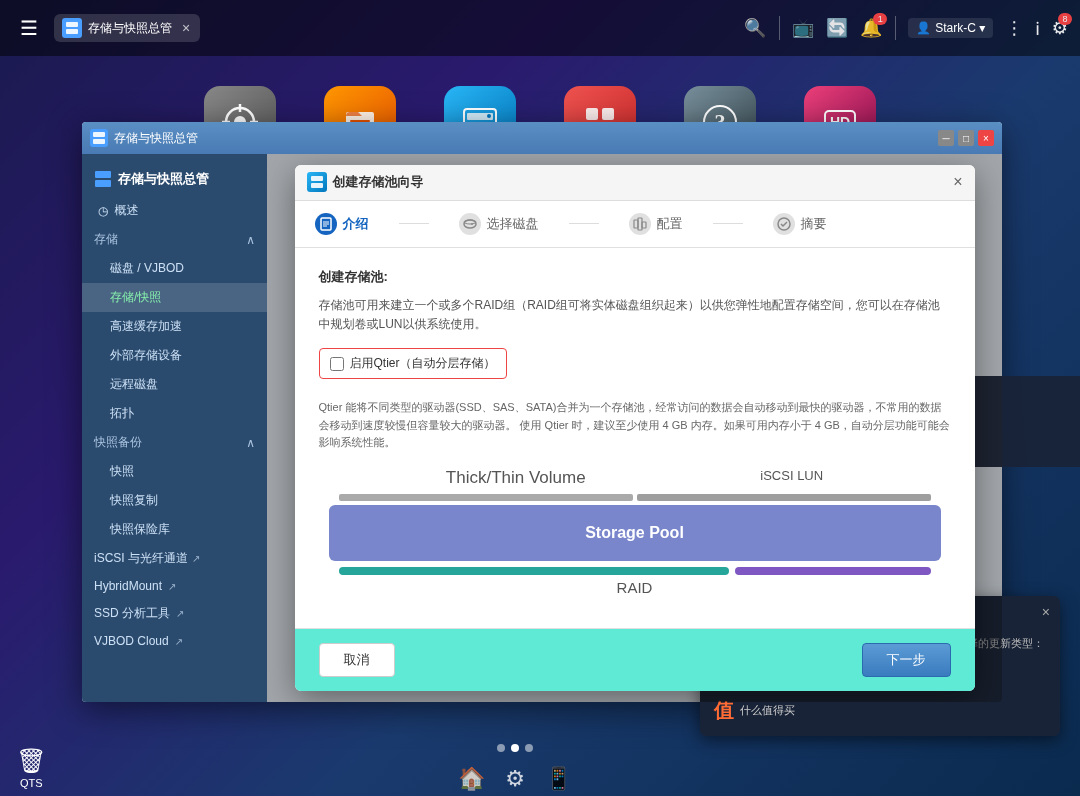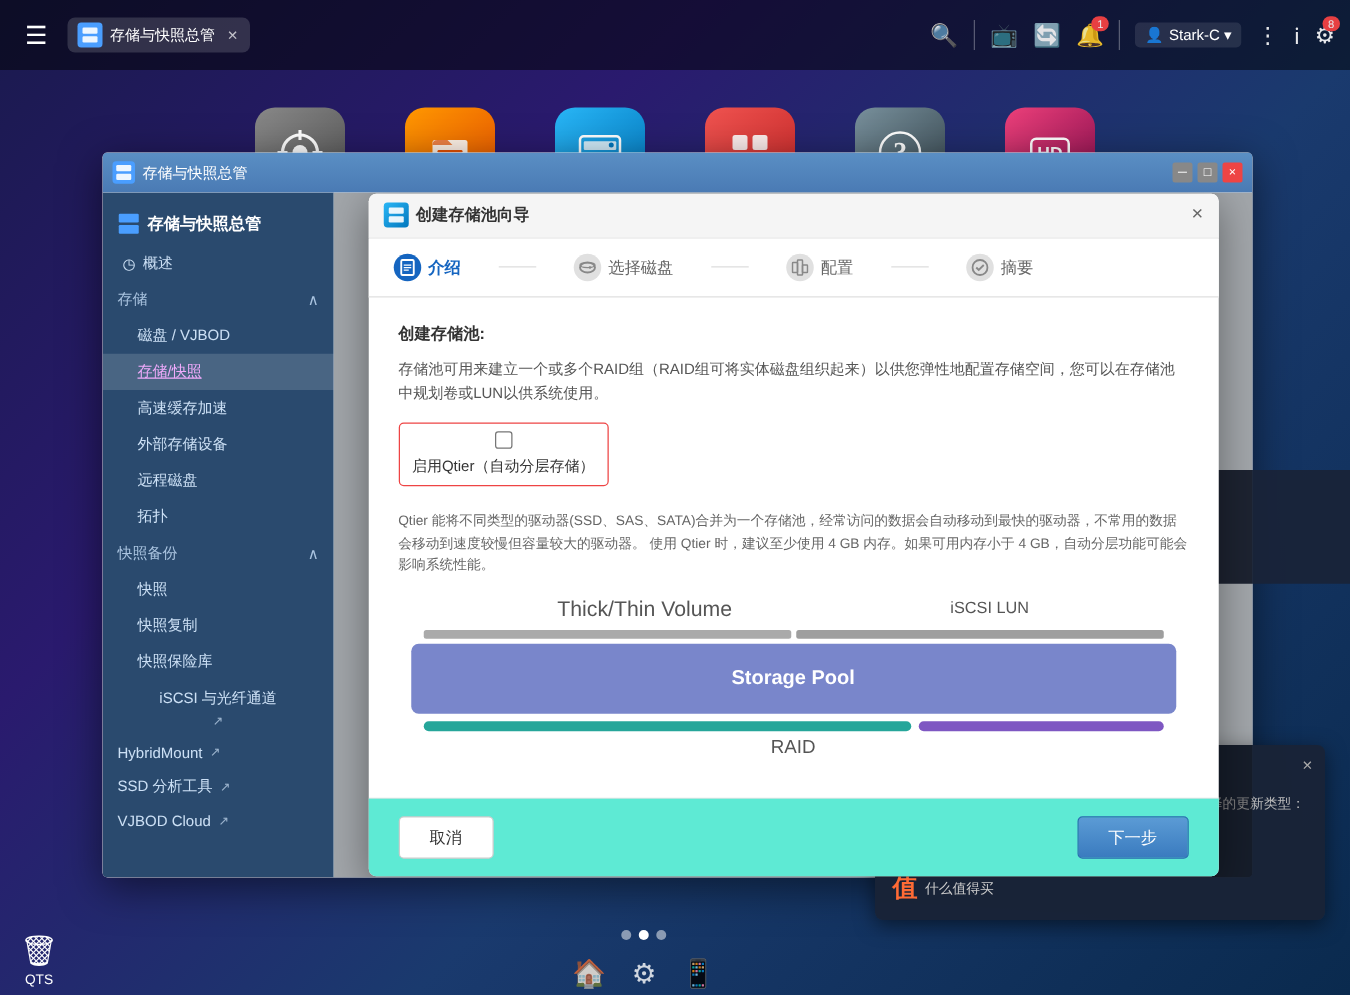--- a/index.html
+++ b/index.html
@@ -240,21 +240,21 @@
       font-size: 12px;
       color: #aac4e0;
       cursor: pointer;
     }
     .sidebar-item {
       padding: 6px 12px 6px 28px;
       font-size: 12px;
       color: #cce0f5;
       cursor: pointer;
     }
-    .sidebar-item.active { background: rgba(255,255,255,0.15); color: #f0abfc; text-decoration: underline; }
+    .sidebar-item.active { background: rgba(255,255,255,0.15); color: #86efac; }
     .sidebar-item-main {
       padding: 6px 12px 6px 16px;
       font-size: 12px;
       color: #cce0f5;
       cursor: pointer;
       display: flex;
       align-items: center;
       gap: 6px;
     }
 
@@ -380,21 +380,20 @@
     .qtier-row {
       display: flex;
       align-items: center;
       gap: 6px;
       border: 1.5px solid #e44;
       border-radius: 4px;
       padding: 6px 10px;
       display: inline-flex;
       margin-bottom: 20px;
       cursor: pointer;
-      flex-direction: column;
     }
     .qtier-row input[type="checkbox"] {
       width: 14px;
       height: 14px;
       cursor: pointer;
     }
     .qtier-label {
       font-size: 12px;
       color: #333;
     }
@@ -722,21 +721,21 @@
         <div class="sidebar-item">拓扑</div>
 
         <div class="sidebar-section-title">
           <span>快照备份</span>
           <span>∧</span>
         </div>
         <div class="sidebar-item">快照</div>
         <div class="sidebar-item">快照复制</div>
         <div class="sidebar-item">快照保险库</div>
 
-        <div class="sidebar-item-main" style="padding-left:12px;gap:4px;flex-direction:column;">
+        <div class="sidebar-item-main" style="padding-left:12px;gap:4px;">
           <span>iSCSI 与光纤通道</span>
           <span style="font-size:10px;opacity:0.7;">↗</span>
         </div>
         <div class="sidebar-item-main" style="padding-left:12px;">
           <span>HybridMount</span>
           <span style="font-size:10px;opacity:0.7;">↗</span>
         </div>
         <div class="sidebar-item-main" style="padding-left:12px;">
           <span>SSD 分析工具</span>
           <span style="font-size:10px;opacity:0.7;">↗</span>

